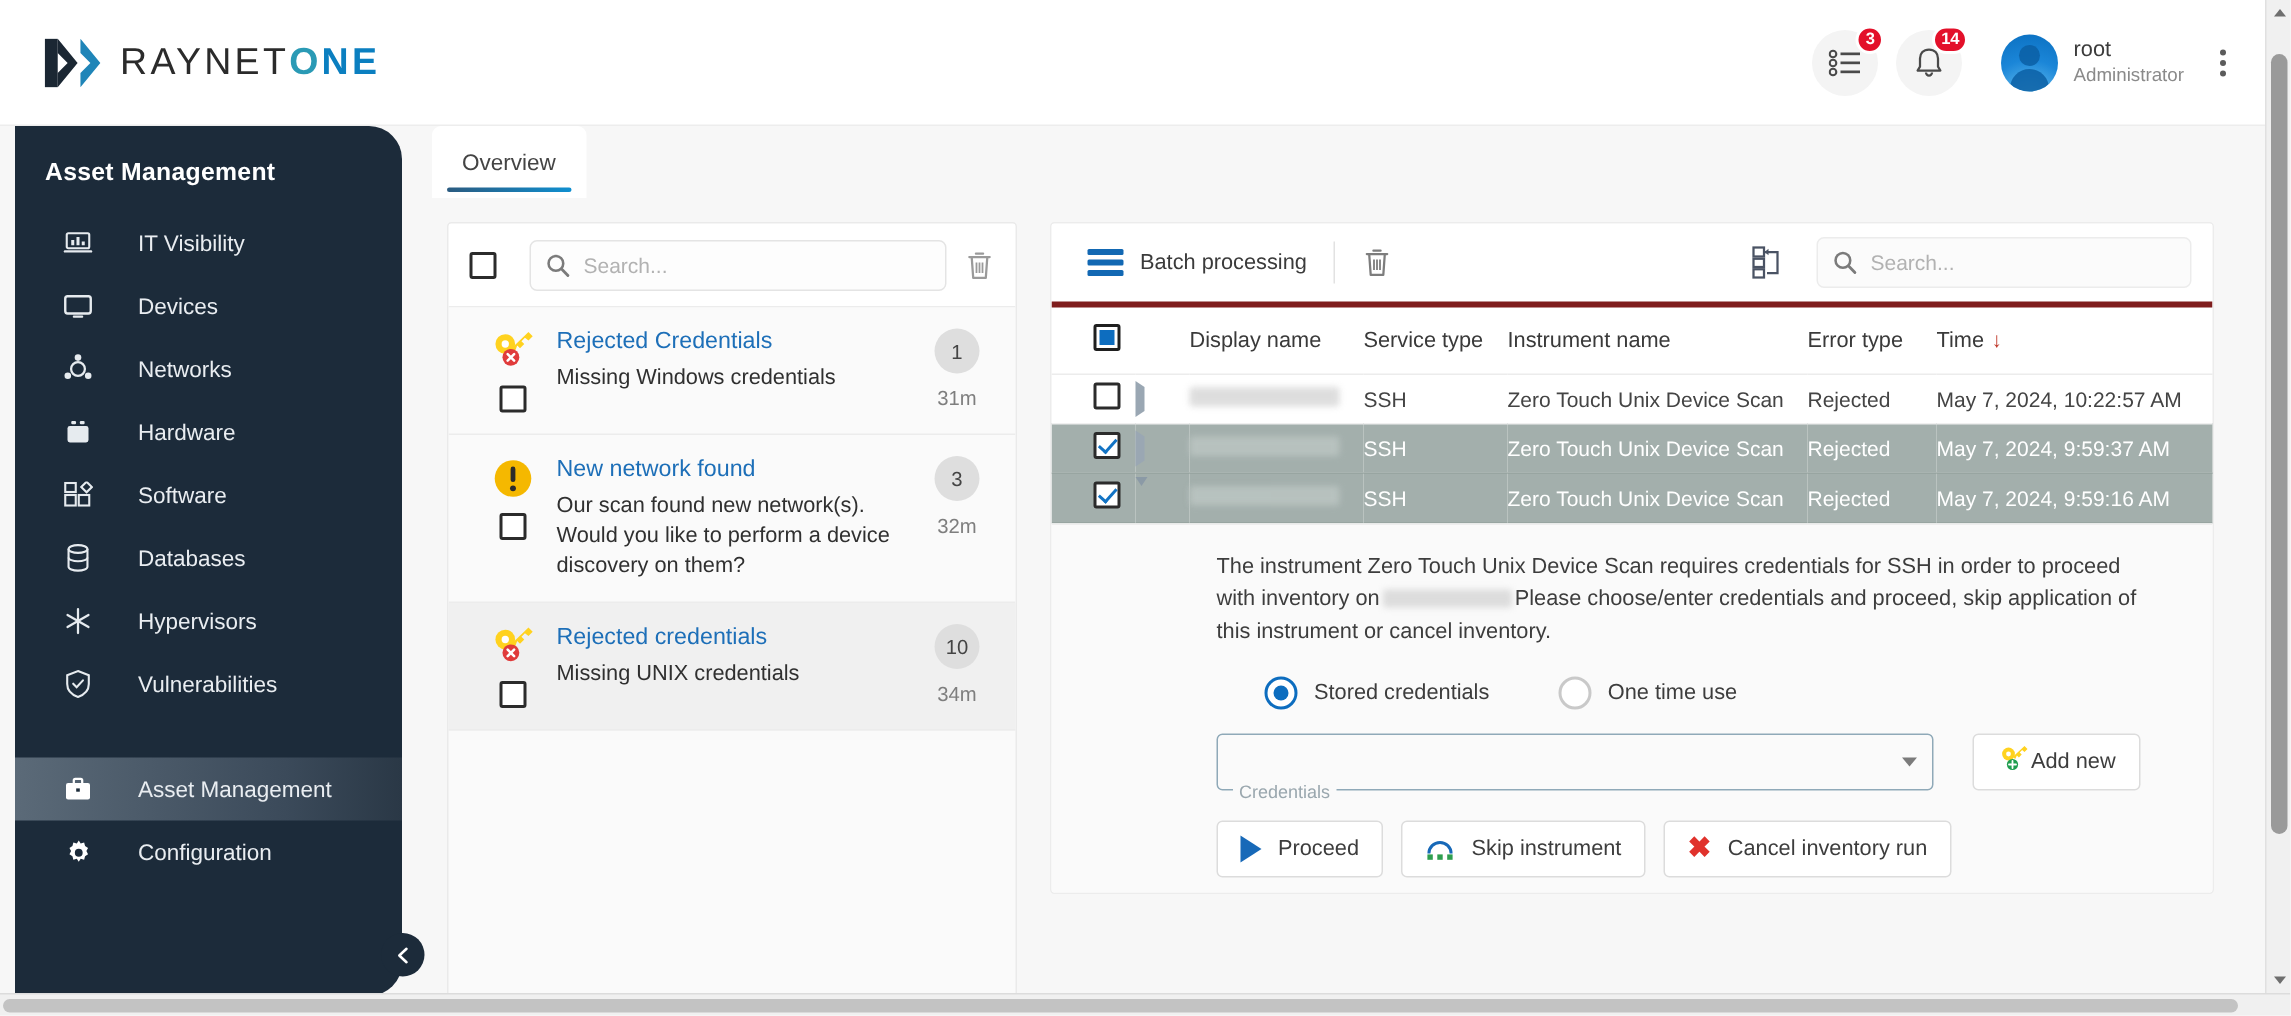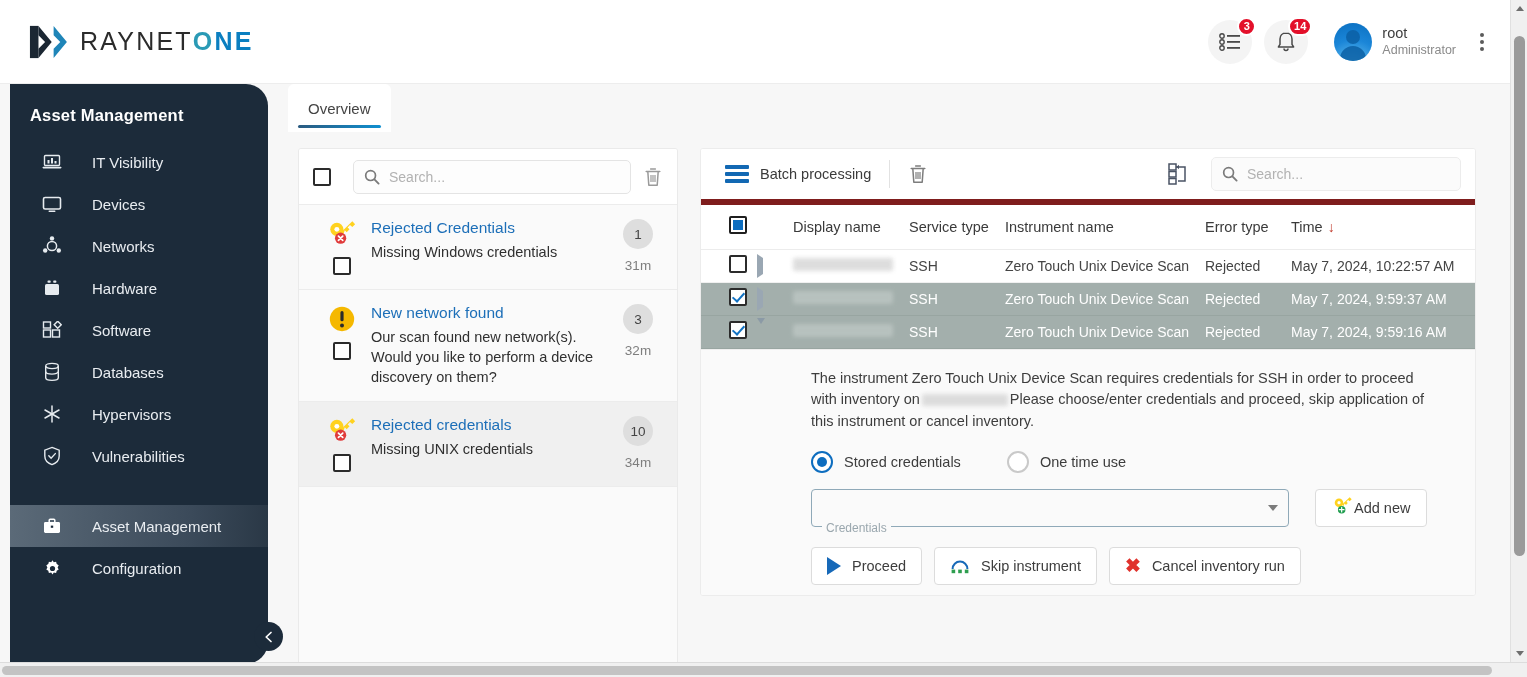--- a/index.html
+++ b/index.html
@@ -182,21 +182,21 @@
   .age { margin-top: 9px; font-size: 13.5px; color: #7e7e7e; }
 
   
   .table-panel {
     position: absolute; left: 700px; top: 148px; width: 776px; height: 448px;
     background: #fff; border: 1px solid #ececec; border-radius: 3px;
     overflow: hidden;
   }
   .tbl-toolbar {
     height: 56px; display: flex; align-items: center; padding: 0 14px;
-    border-bottom: 6px solid #7f1d1d; background: #fff;
+    border-bottom: 4px solid #7f1d1d; background: #fff;
   }
   .batch-btn { display: flex; align-items: center; cursor: pointer; margin-left: 10px; }
   .batch-ico { display: flex; flex-direction: column; gap: 3px; margin-right: 11px; }
   .batch-ico i { display: block; width: 24px; height: 4px; background: #1268b3; border-radius: 1px; }
   .batch-label { font-size: 14.5px; color: #3b3b3b; }
   .vsep { width: 1px; height: 28px; background: #e2e2e2; margin: 0 18px; }
   .tbl-search {
     width: 250px; height: 34px; margin-left: auto;
     border: 1px solid #ececec; border-radius: 5px; background: #fbfbfb;
     display: flex; align-items: center; padding: 0 10px;
@@ -238,21 +238,21 @@
   .detail {
     background: #fafafa; padding: 18px 22px 22px 110px;
     border-top: 1px solid #eee;
   }
   .detail-text { font-size: 14.5px; color: #3d3d3d; line-height: 1.5; max-width: 620px; }
   .redacted-inline {
     display: inline-block; width: 86px; height: 12px; vertical-align: middle;
     background: #dcdcdc; border-radius: 2px; filter: blur(2.2px);
     margin: 0 2px;
   }
-  .radios { display: flex; align-items: flex-end; margin-top: 18px; }
+  .radios { display: flex; align-items: flex-end; margin-top: 18px; margin-left: 32px; }
   .radio { display: flex; align-items: center; margin-right: 46px; cursor: pointer; }
   .rdot {
     width: 22px; height: 22px; border-radius: 50%; border: 2px solid #c9c9c9;
     background: #fff; margin-right: 11px; position: relative; flex: none;
   }
   .rdot.on { border-color: #0d6dbf; }
   .rdot.on::after { content:""; position:absolute; left:4px; top:4px; width:10px; height:10px; border-radius:50%; background:#0d6dbf; }
   .radio span { font-size: 14.5px; color: #3d3d3d; }
 
   .cred-row { display: flex; align-items: center; margin-top: 16px; }

